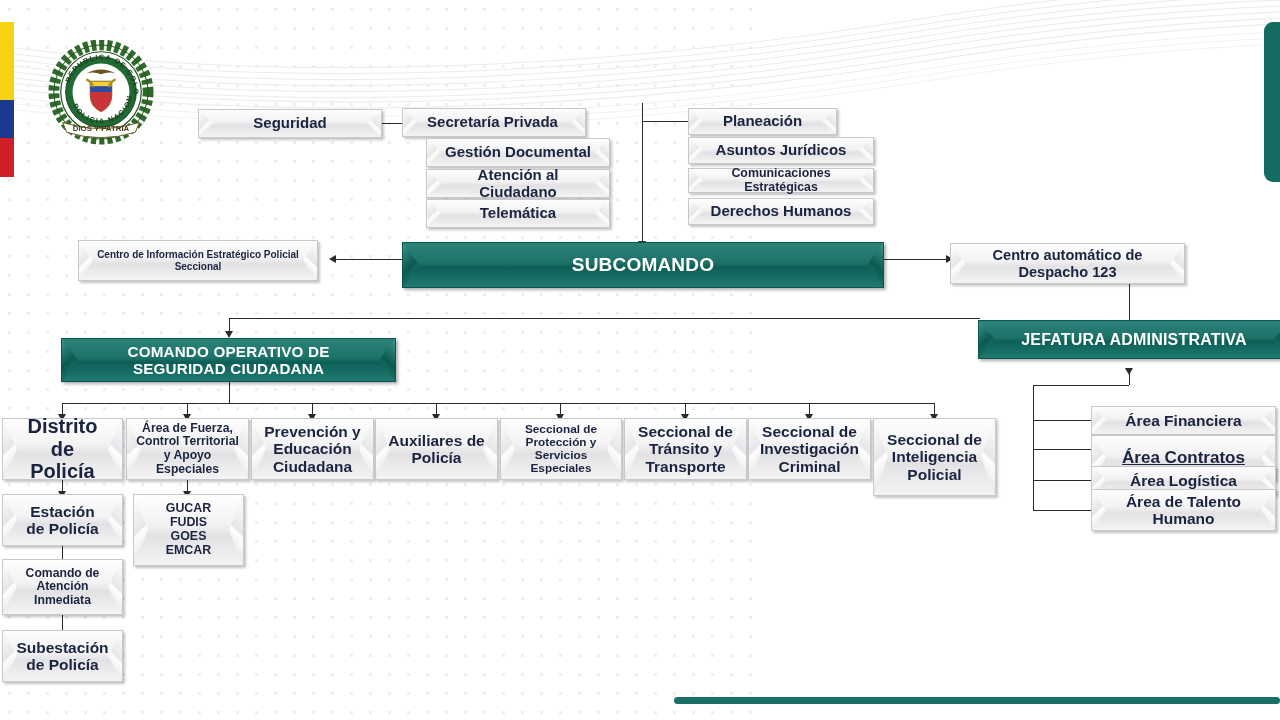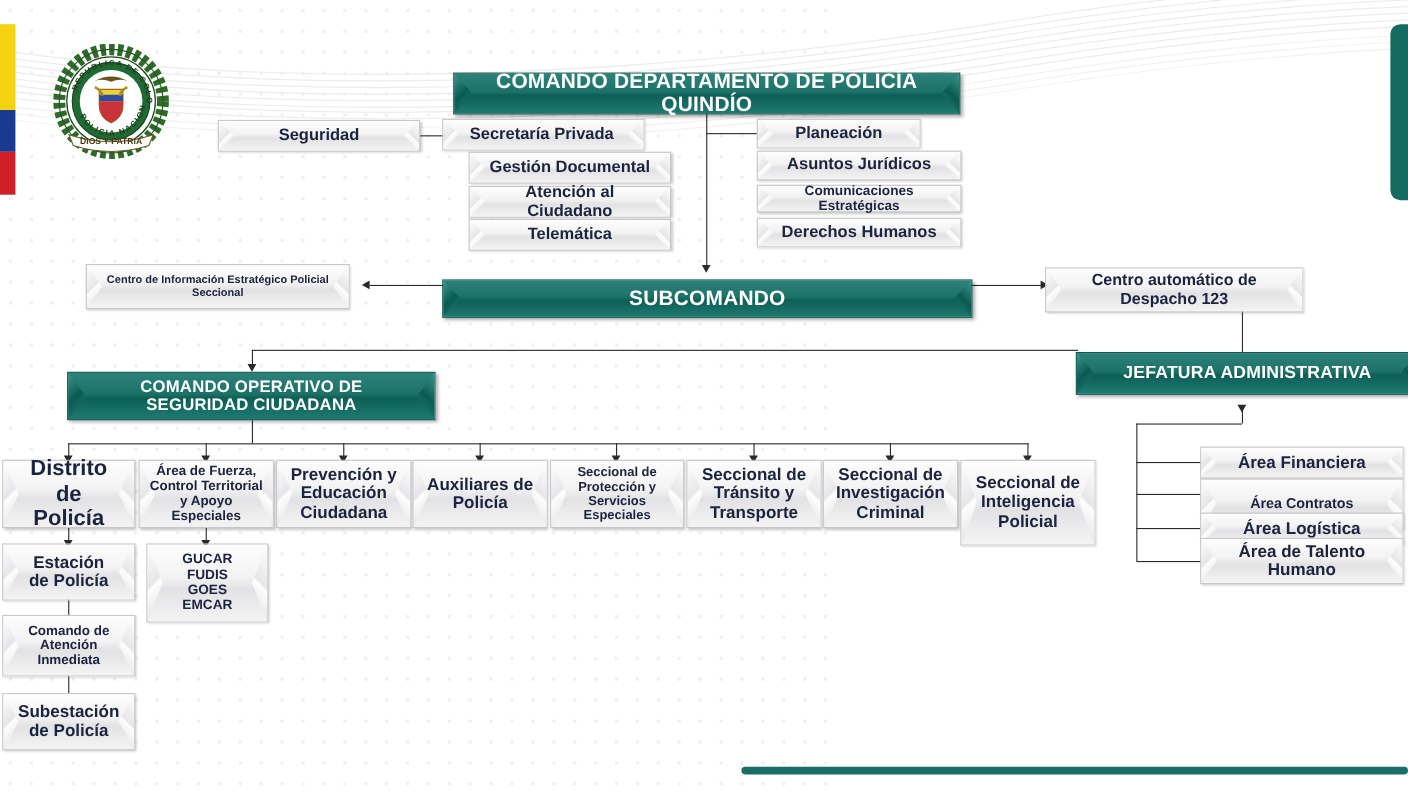--- a/index.html
+++ b/index.html
@@ -228,23 +228,20 @@
   <div class="arw arw-d" style="left:1125px; top:368px;"></div>
   <div class="ln lnh" style="left:1033px; top:385px; width:96px;"></div>
   <div class="ln lnv" style="left:1033px; top:385px; height:125px;"></div>
   <div class="ln lnh" style="left:1033px; top:420px; width:62px;"></div>
   <div class="ln lnh" style="left:1033px; top:449px; width:62px;"></div>
   <div class="ln lnh" style="left:1033px; top:480px; width:62px;"></div>
   <div class="ln lnh" style="left:1033px; top:510px; width:62px;"></div>
 
   <div class="ln lnh" style="left:642px; top:121px; width:46px;"></div>
 
-  <div class="box teal" style="left:412px; top:66px; width:461px; height:38px; font-size:19px;">
-    <span>COMANDO DEPARTAMENTO DE POLICÍA QUINDÍO</span>
-  </div>
 
   <div class="box gray" style="left:198px; top:109px; width:184px; height:29px; font-size:15px;">
     <span>Seguridad</span>
   </div>
 
   <div class="box gray" style="left:402px; top:108px; width:184px; height:29px; font-size:15px;padding-left:15px;">
     <span>Secretaría Privada</span>
   </div>
   <div class="box gray" style="left:426px; top:138px; width:184px; height:29px; font-size:15px;">
     <span>Gestión Documental</span>
@@ -262,21 +259,21 @@
   <div class="box gray" style="left:688px; top:137px; width:186px; height:27px; font-size:15px;">
     <span>Asuntos Jurídicos</span>
   </div>
   <div class="box gray" style="left:688px; top:168px; width:186px; height:25px; font-size:12.4px; padding:2px 12px;">
     <span>Comunicaciones Estratégicas</span>
   </div>
   <div class="box gray" style="left:688px; top:198px; width:186px; height:27px; font-size:15px;">
     <span>Derechos Humanos</span>
   </div>
 
-  <div class="box teal" style="left:402px; top:254px; width:482px; height:35px; font-size:19px;">
+  <div class="box teal" style="left:402px; top:242px; width:482px; height:46px; font-size:19px;">
     <span>SUBCOMANDO</span>
   </div>
 
   <div class="box gray" style="left:78px; top:240px; width:240px; height:41px; font-size:10px;">
     <span>Centro de Información Estratégico Policial Seccional</span>
   </div>
   <div class="box gray" style="left:950px; top:243px; width:235px; height:41px; font-size:14.6px;">
     <span>Centro automático de Despacho 123</span>
   </div>
 
@@ -325,21 +322,21 @@
   <div class="box gray" style="left:133px; top:494px; width:111px; height:72px; font-size:12.4px; white-space:pre-line;">
     <span>GUCAR
 FUDIS
 GOES
 EMCAR</span>
   </div>
 
   <div class="box gray" style="left:1091px; top:406px; width:185px; height:29px; font-size:15.5px;">
     <span>Área Financiera</span>
   </div>
-  <div class="box gray" style="left:1091px; top:435px; width:185px; height:46px; font-size:13px;">
+  <div class="box gray" style="left:1091px; top:435px; width:185px; height:46px; font-size:17px;text-decoration:underline;">
     <span>Área Contratos</span>
   </div>
   <div class="box gray" style="left:1091px; top:466px; width:185px; height:29px; font-size:15.5px;">
     <span>Área Logística</span>
   </div>
   <div class="box gray" style="left:1091px; top:489px; width:185px; height:42px; font-size:15.5px;">
     <span>Área de Talento Humano</span>
   </div>
 
 </div>

